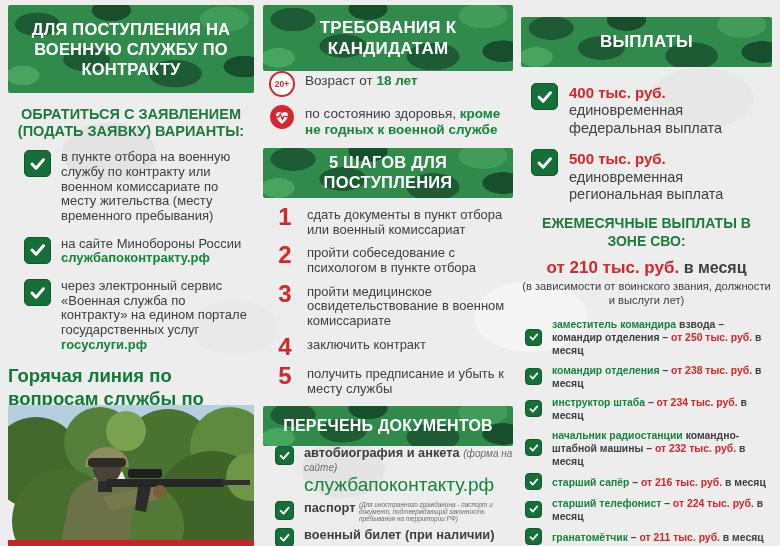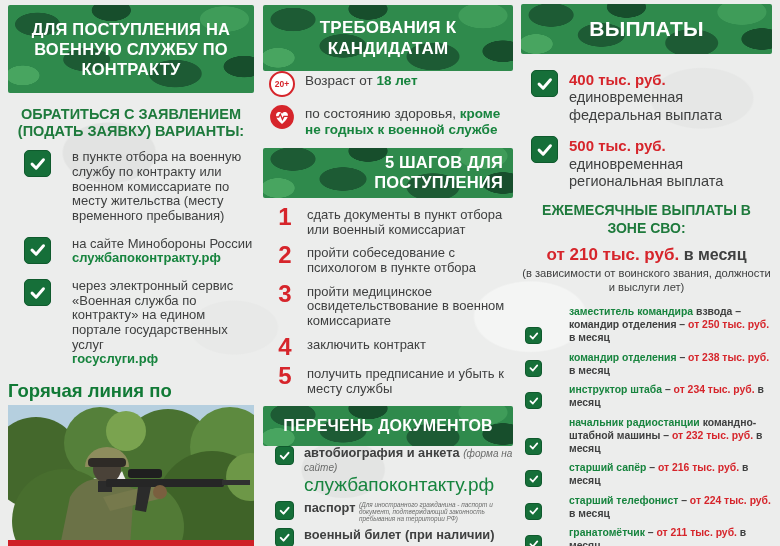--- a/index.html
+++ b/index.html
@@ -28,37 +28,37 @@
       radial-gradient(ellipse 50px 26px at 88% 16%, #3f9c59 48%, transparent 50%),
       radial-gradient(ellipse 34px 20px at 6% 80%,  #48a560 48%, transparent 50%),
       radial-gradient(ellipse 48px 24px at 32% 62%, #1d5b34 48%, transparent 50%),
       radial-gradient(ellipse 42px 22px at 96% 70%, #174e2c 48%, transparent 50%);
     color:#fff; font-weight:800; text-align:center;
     display:flex; align-items:center; justify-content:center;
     border-radius:2px; letter-spacing:.2px;
   }
   .banner-left{margin-top:5px; height:64px; font-size:16.5px; line-height:1.22; padding:12px 10px;}
   .banner-req{margin-top:5px; height:66px; font-size:17px; line-height:1.25; padding:0 14px;}
-  .banner-steps{margin-top:10px; height:50px; font-size:16.5px; line-height:1.2; padding:0 10px;text-align:right;}
+  .banner-steps{margin-top:10px; height:50px; font-size:16.5px; line-height:1.2; padding:0 10px;}
   .banner-docs{margin-top:9px; height:40px; font-size:16px;}
-  .banner-pay{margin-top:4px; height:50px; font-size:21px;}
+  .banner-pay{margin-top:17px; height:50px; font-size:17px;}
 
   .green-b{color:#17843e; font-weight:800;}
   .red-b{color:#d6252b; font-weight:800;}
 
   .apply-heading{margin:13px 4px 10px; font-size:14.5px; line-height:1.18; color:#1e7a3c; font-weight:800; text-align:center;}
 
   .chk{flex:0 0 auto; background:#166f39; border:1px solid #0f5a2d; border-radius:5px;
        display:flex; align-items:center; justify-content:center;}
   .chk svg{width:78%; height:78%;}
   .chk-lg{width:25px; height:25px;}
   .chk-md{width:17px; height:17px; border-radius:4px;}
   .chk-sm{width:15px; height:15px; border-radius:4px;}
 
-  .opt{display:flex; gap:21px; margin:0 0 13px 16px; align-items:flex-start;}
+  .opt{display:flex; gap:10px; margin:0 0 13px 16px; align-items:flex-start;}
   .opt-text{font-size:13px; line-height:1.13; color:#3f4040;}
   .opt-link{display:block; color:#17843e; font-weight:800;}
 
   .hotline{margin:12px 0 7px; font-size:18.5px; line-height:1.22; color:#117a36; font-weight:800; text-align:left;}
 
   .photo{position:absolute; left:0; bottom:0; width:246px; height:141px; overflow:hidden;}
   .photo svg{display:block; width:100%; height:100%;}
 
   .req-row{display:flex; gap:10px; margin:0 0 7px 6px; align-items:flex-start;}
   .req-row:first-of-type{margin-top:12px;}
@@ -83,21 +83,21 @@
   .pay:first-of-type{margin-top:16px;}
   .pay-text{font-size:14.5px; line-height:1.2; padding-top:1px;}
   .pay-amt{font-size:15px;}
 
   .monthly-title{margin:6px 0 8px; text-align:center; color:#1e7a3c; font-weight:800; font-size:14px; line-height:1.25;}
   .monthly-amt{text-align:center; font-size:16px; font-weight:700;}
   .monthly-amt .red-b{font-size:17px;}
   .monthly-note{text-align:center; font-size:11.2px; line-height:1.2; margin-top:2px;}
 
   .positions{margin:10px 0 0 4px;}
-  .pos{display:flex; gap:27px; margin-bottom:5.5px; align-items:flex-end;}
+  .pos{display:flex; gap:10px; margin-bottom:5.5px; align-items:center;}
   .pos-text{font-size:10.4px; line-height:1.25; font-weight:700; color:#3f4040; padding-top:1px;}
   .pos-text .green-b, .pos-text .red-b{font-weight:800;}
 </style>
 </head>
 <body>
 
 <div class="poster">
 
   <div class="col col-left">
     <div class="camo banner-left">

